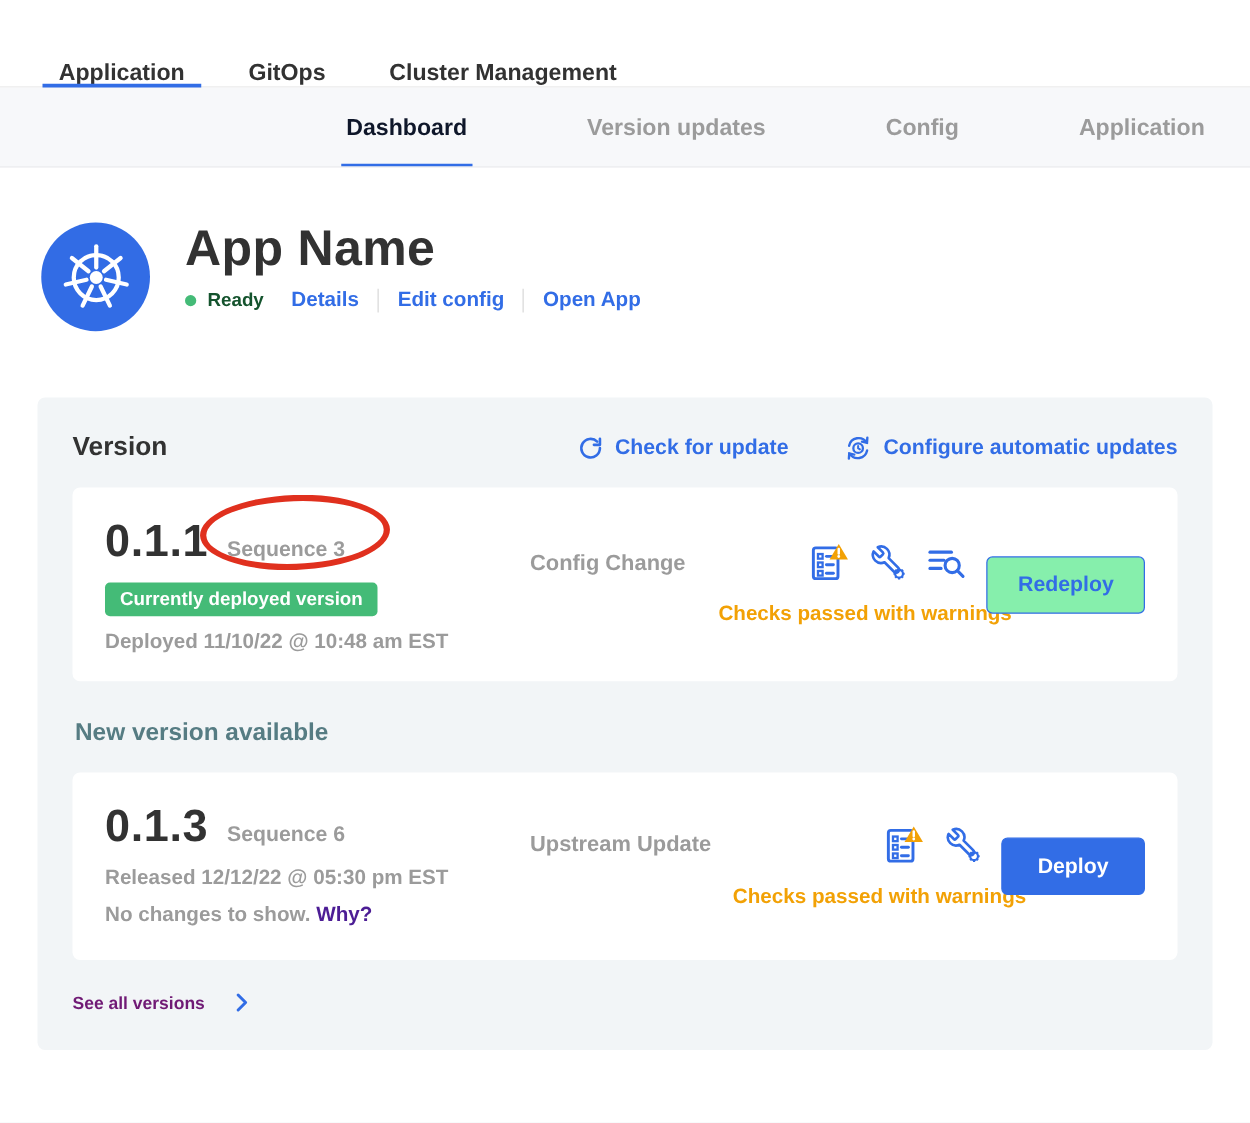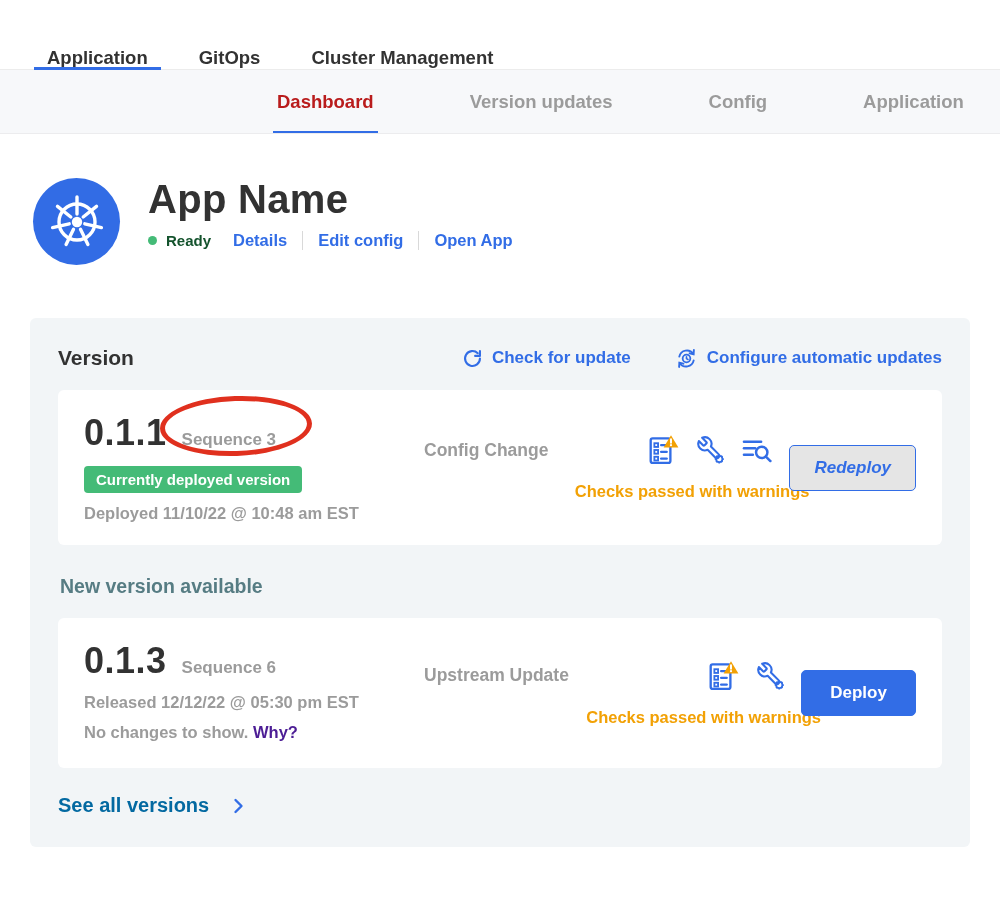--- a/index.html
+++ b/index.html
@@ -28,21 +28,21 @@
   .secondary-nav{
     display:flex; align-items:stretch; height:64px; background:#f7f8fa;
     padding-left:277px; border-bottom:1px solid #ececee;
     white-space:nowrap; overflow:hidden;
   }
   .secondary-nav .tab{
     font-size:18.5px; font-weight:700; color:#9b9b9b;
     display:flex; align-items:center; position:relative; cursor:pointer;
     margin-right:96px; white-space:nowrap;
   }
-  .secondary-nav .tab.active{ color:#b91c1c; }
+  .secondary-nav .tab.active{ color:#0f172a; }
   .secondary-nav .tab.active::after{
     content:""; position:absolute; left:-4px; right:-4px; bottom:-1px; height:3px; background:#326de6;
   }
 
   
   .app-header{ display:flex; gap:28px; margin:44px 0 0 33px; }
   .k8s-logo{
     width:87px; height:87px; border-radius:50%; background:#326ce5;
     display:flex; align-items:center; justify-content:center; flex-shrink:0;
   }
@@ -88,28 +88,28 @@
   .warning-text{
     color:#f2a105; font-size:16.5px; font-weight:700;
     text-align:right; margin-top:16px; margin-right:-36px; white-space:nowrap;
   }
 
   .card-action{ display:flex; align-items:center; padding-left:16px; }
   .btn{
     font-family:inherit; font-size:17px; font-weight:700; border-radius:5px;
     padding:12px 24px; min-width:115px; text-align:center; cursor:pointer;
   }
-  .btn-outline{ background:#e5e5e5; border:1.5px solid #326de6; color:#326de6;font-style:italic; }
+  .btn-outline{ background:#86efac; border:1.5px solid #326de6; color:#326de6; }
   .btn-solid{ background:#326de6; border:1.5px solid #326de6; color:#fff; }
 
   .new-version-heading{ color:#567c83; font-size:19.5px; font-weight:800; margin:30px 0 0 2px; }
 
   .see-all{
-    display:flex; align-items:center; gap:24px; color:#0369a1;
-    font-size:20px; font-weight:700; margin-top:26px; cursor:pointer; width:max-content;
+    display:flex; align-items:center; gap:24px; color:#701a75;
+    font-size:14px; font-weight:700; margin-top:26px; cursor:pointer; width:max-content;
   }
 
   
   .annotation{
     position:absolute; left:102px; top:6px; width:152px; height:60px;
     border:5px solid #e0301e; border-radius:50%;
     transform:rotate(-2deg); pointer-events:none;
   }
 </style>
 </head>

